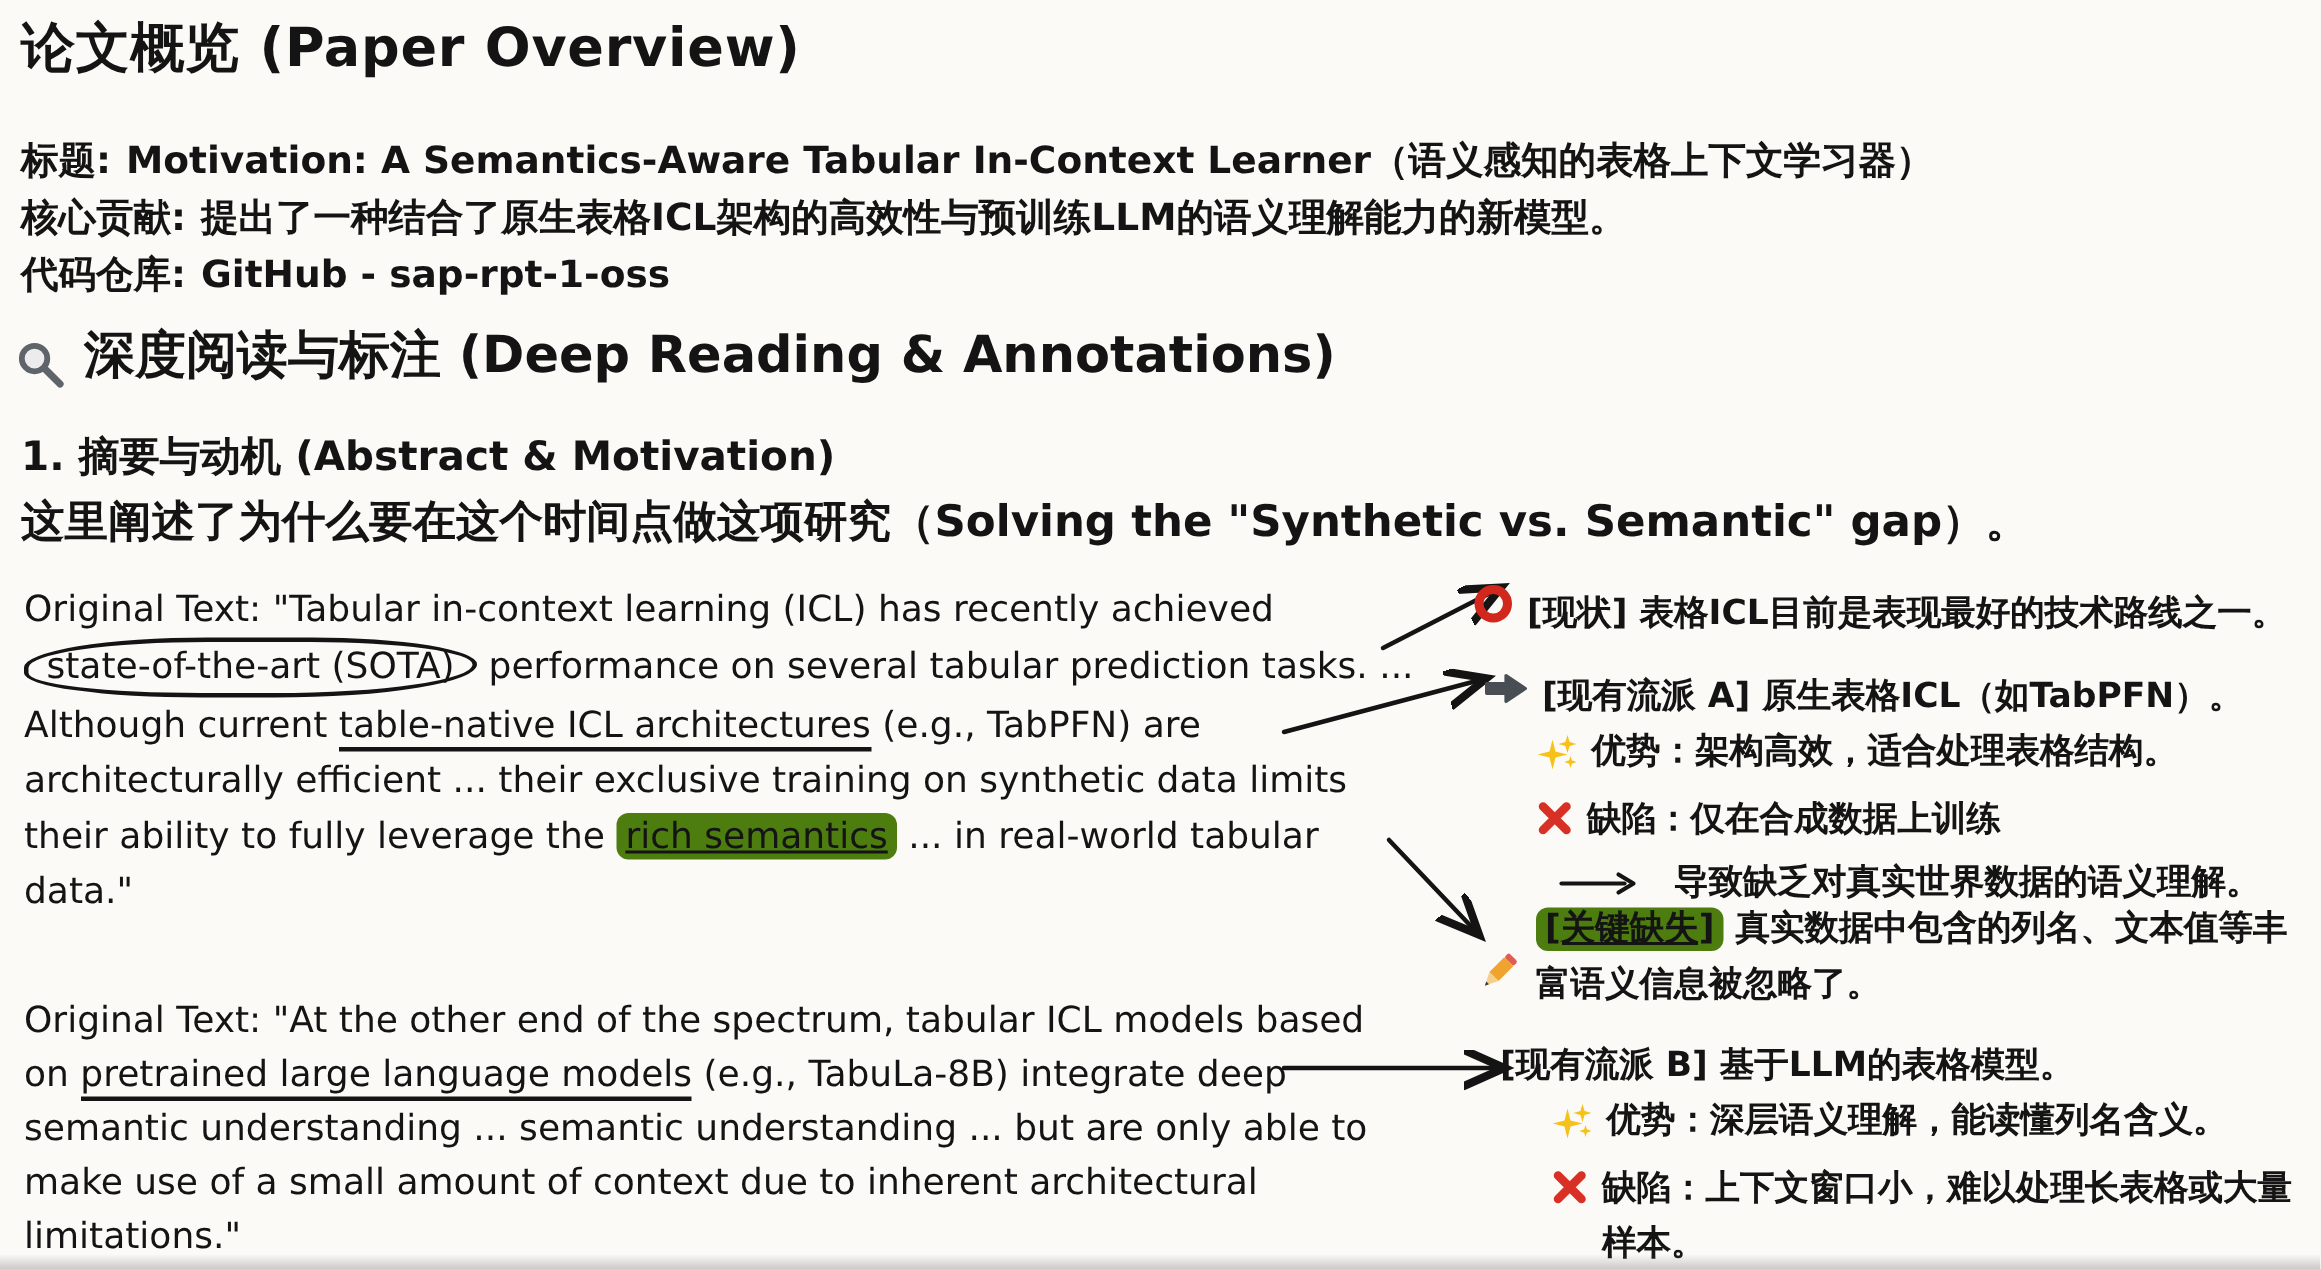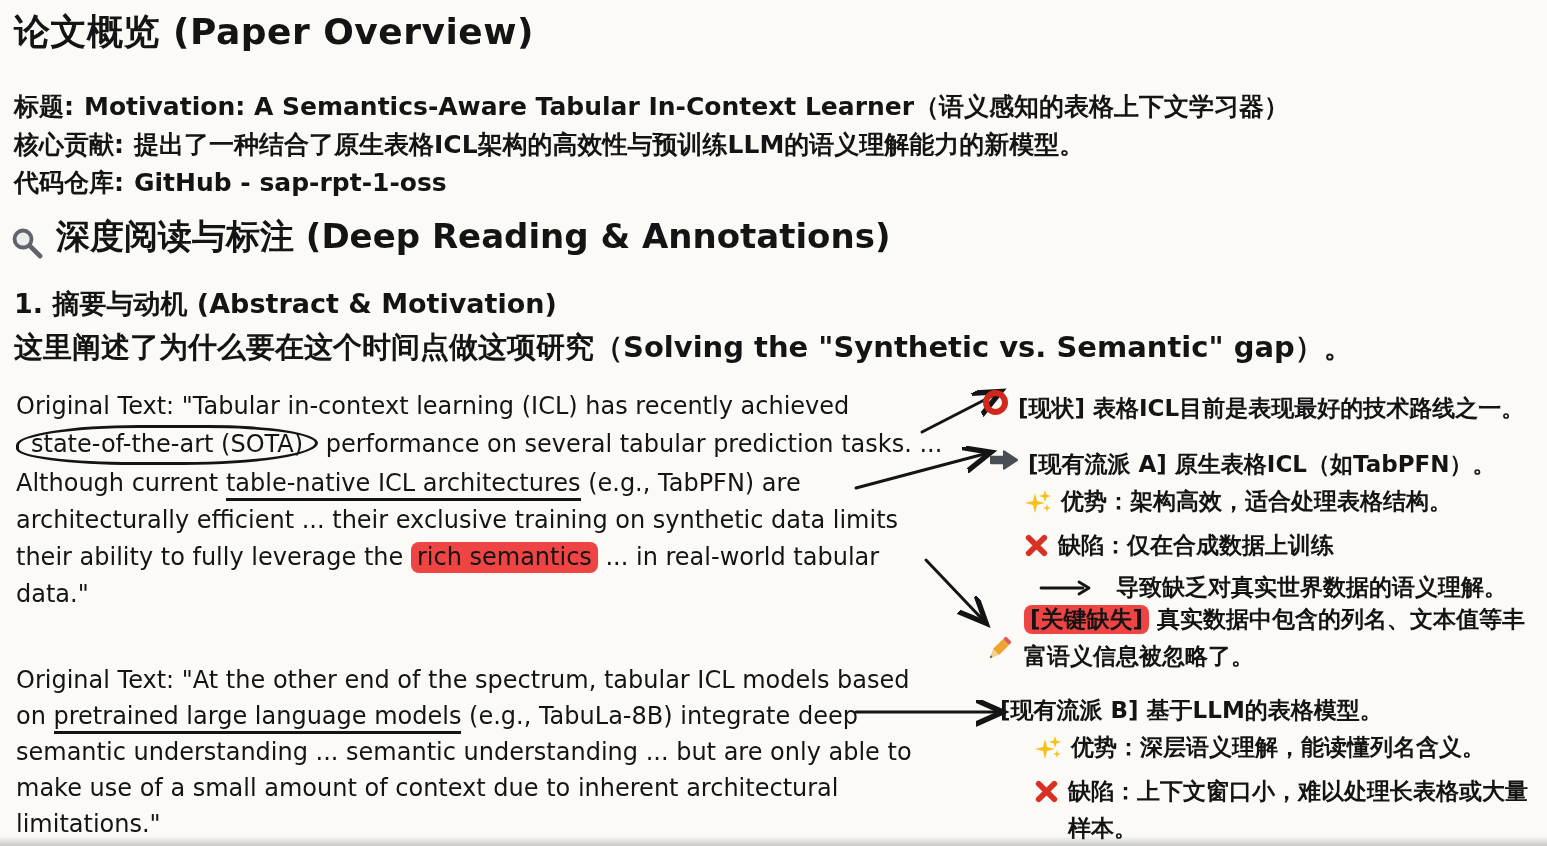--- a/index.html
+++ b/index.html
@@ -26,22 +26,22 @@
   }
   .quote1{top:388px;}
   .quote2{top:662px;line-height:36px;}
   .ul{border-bottom:3px solid #141414;padding-bottom:1px;}
   .circled{
     border:3px solid #141414;
     border-radius:50% 45% 55% 48% / 62% 55% 68% 50%;
     padding:1px 12px 3px;display:inline-block;line-height:30px;
   }
   .hl{
-    background:#ef4444;border-radius:8px;padding:1px 6px 2px;
-    -webkit-box-decoration-break:clone;box-decoration-break:clone;
+    background:#4d7c0f;border-radius:8px;padding:1px 6px 2px;
+    -webkit-box-decoration-break:clone;box-decoration-break:clone;text-decoration:underline;
   }
   .note{font-size:23px;font-weight:600;line-height:37px;}
   .note-label{font-weight:bold;}
   .note-line{display:flex;align-items:flex-start;gap:9px;}
   .note-line .txt{flex:1;}
   .icon-cell{flex:0 0 auto;padding-top:5px;}
   .note1{top:384px;left:982px;white-space:nowrap;display:flex;gap:9px;align-items:flex-end;}
   .note2{top:441px;left:990px;width:548px;}
   .note2 .head{display:flex;gap:10px;align-items:flex-end;}
   .consequence{margin-left:49px;display:flex;align-items:center;gap:25px;}

